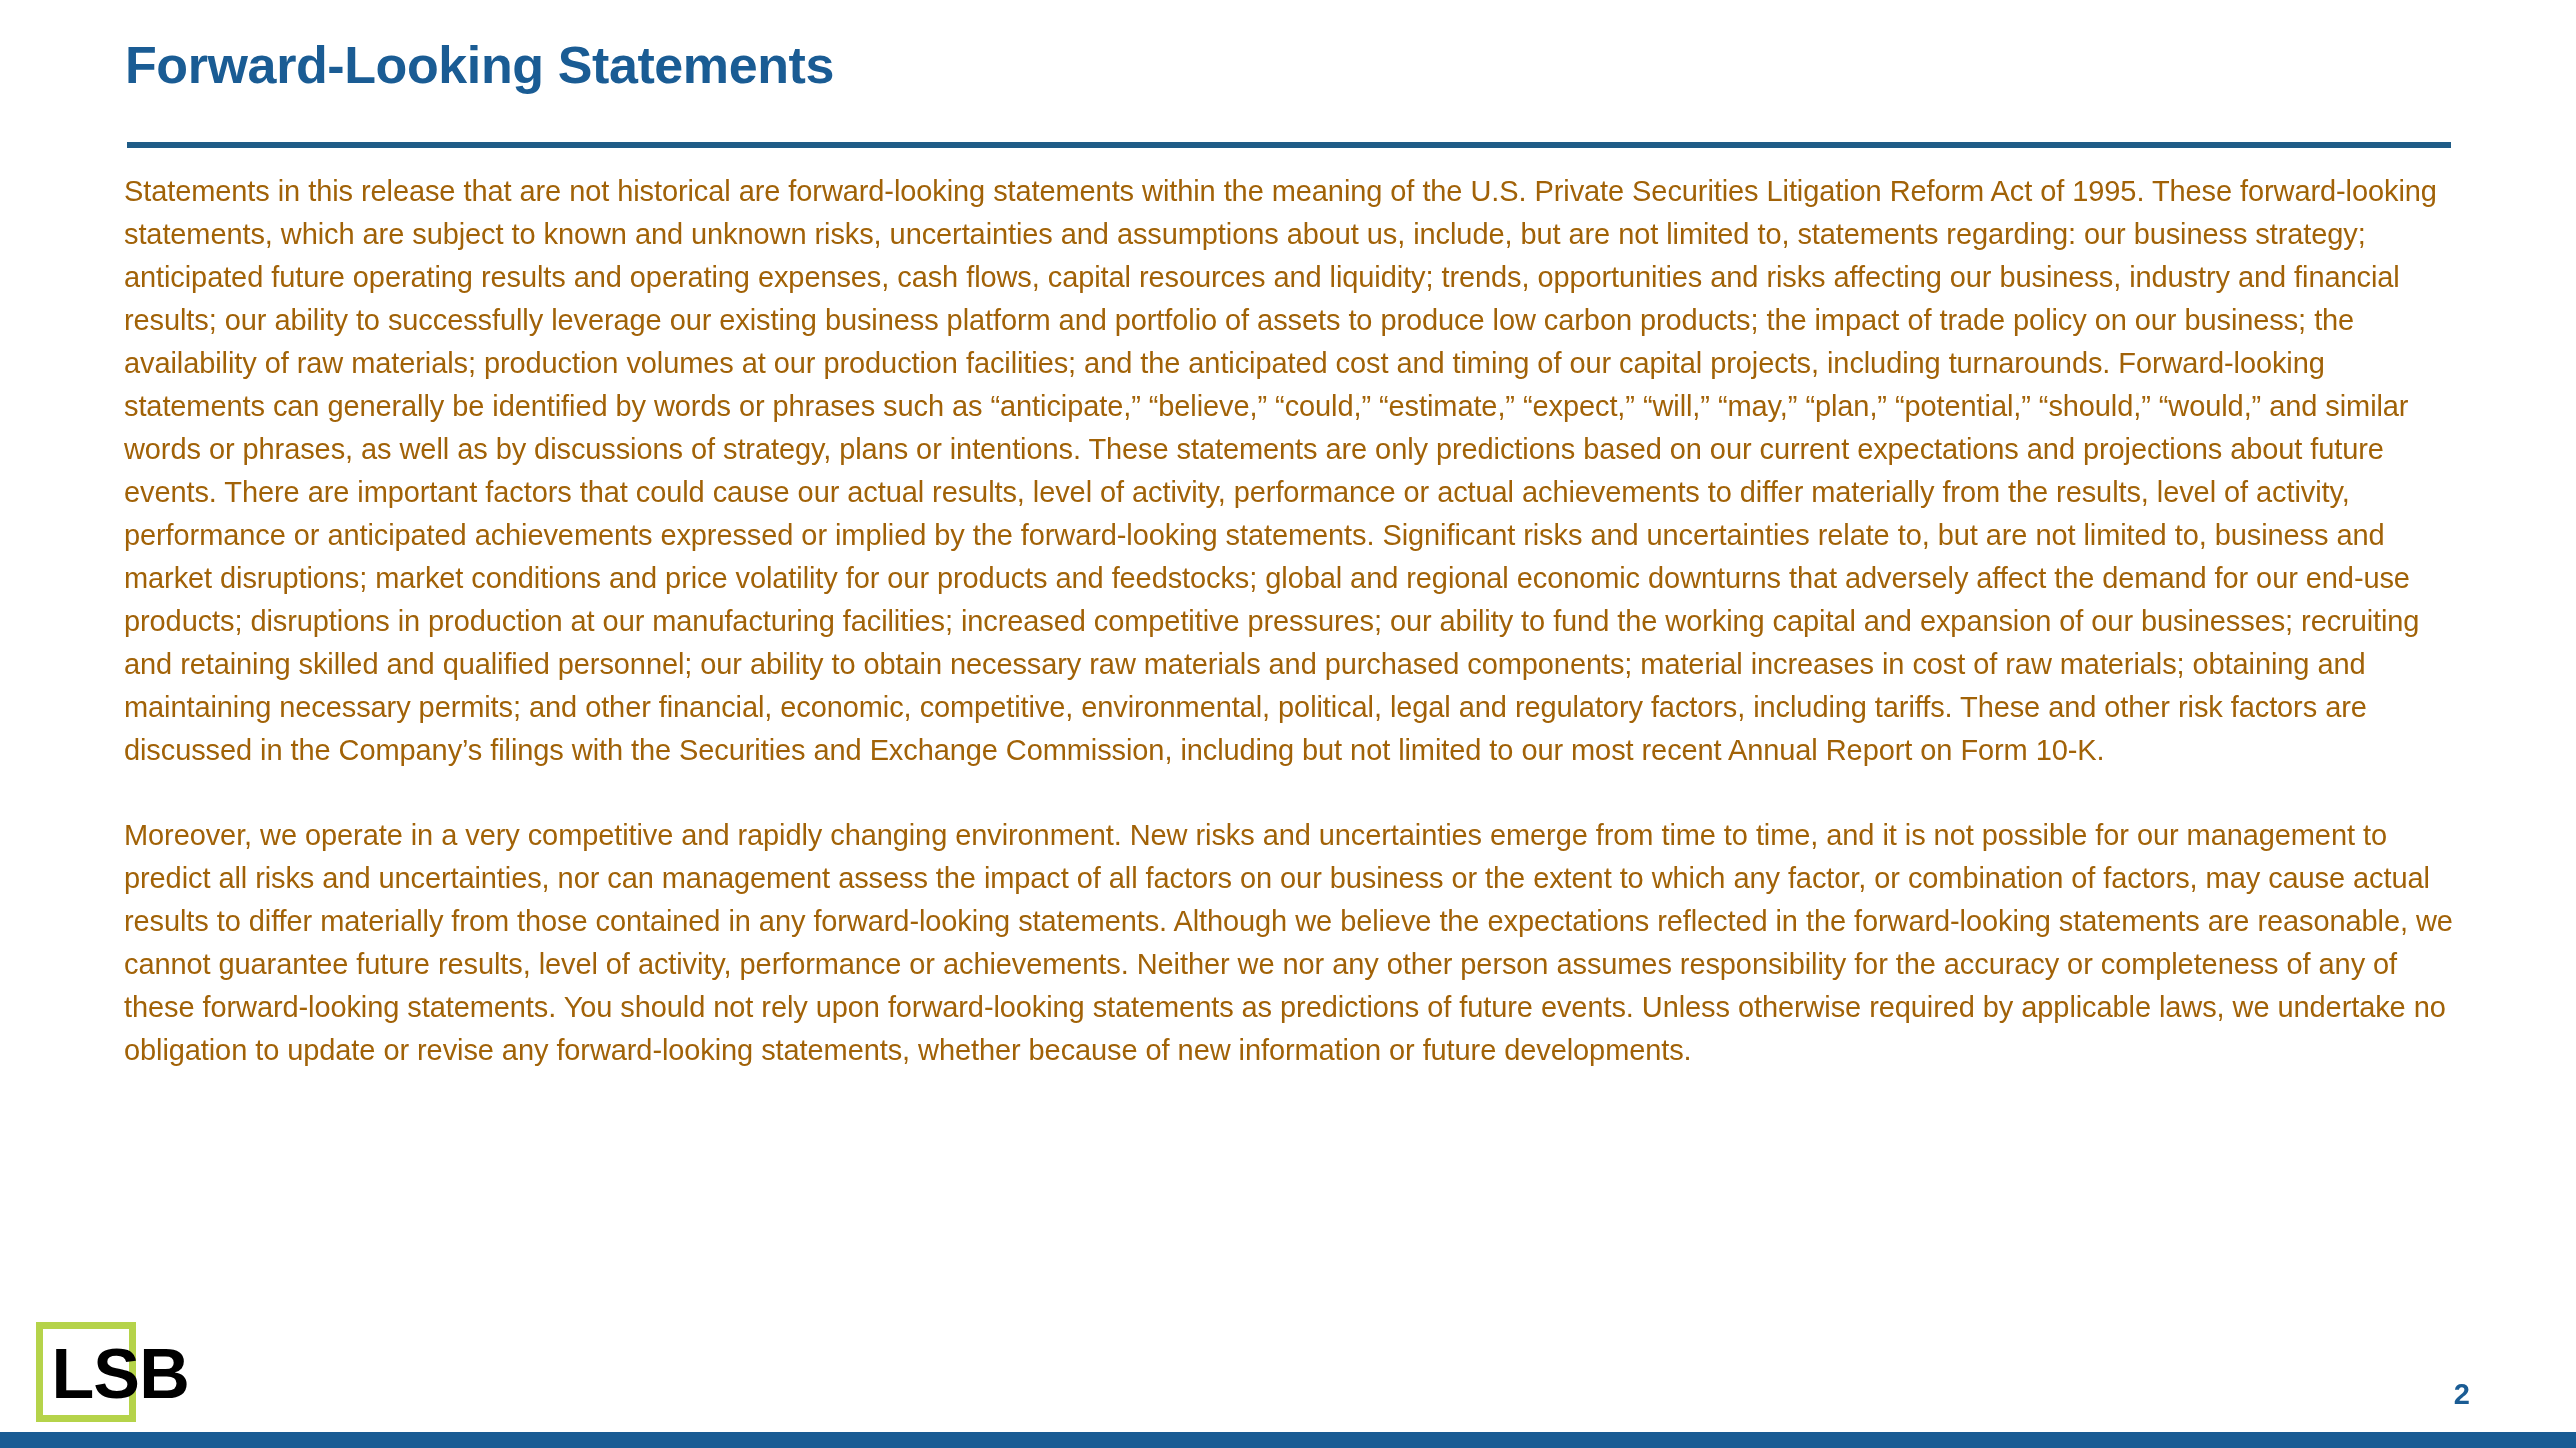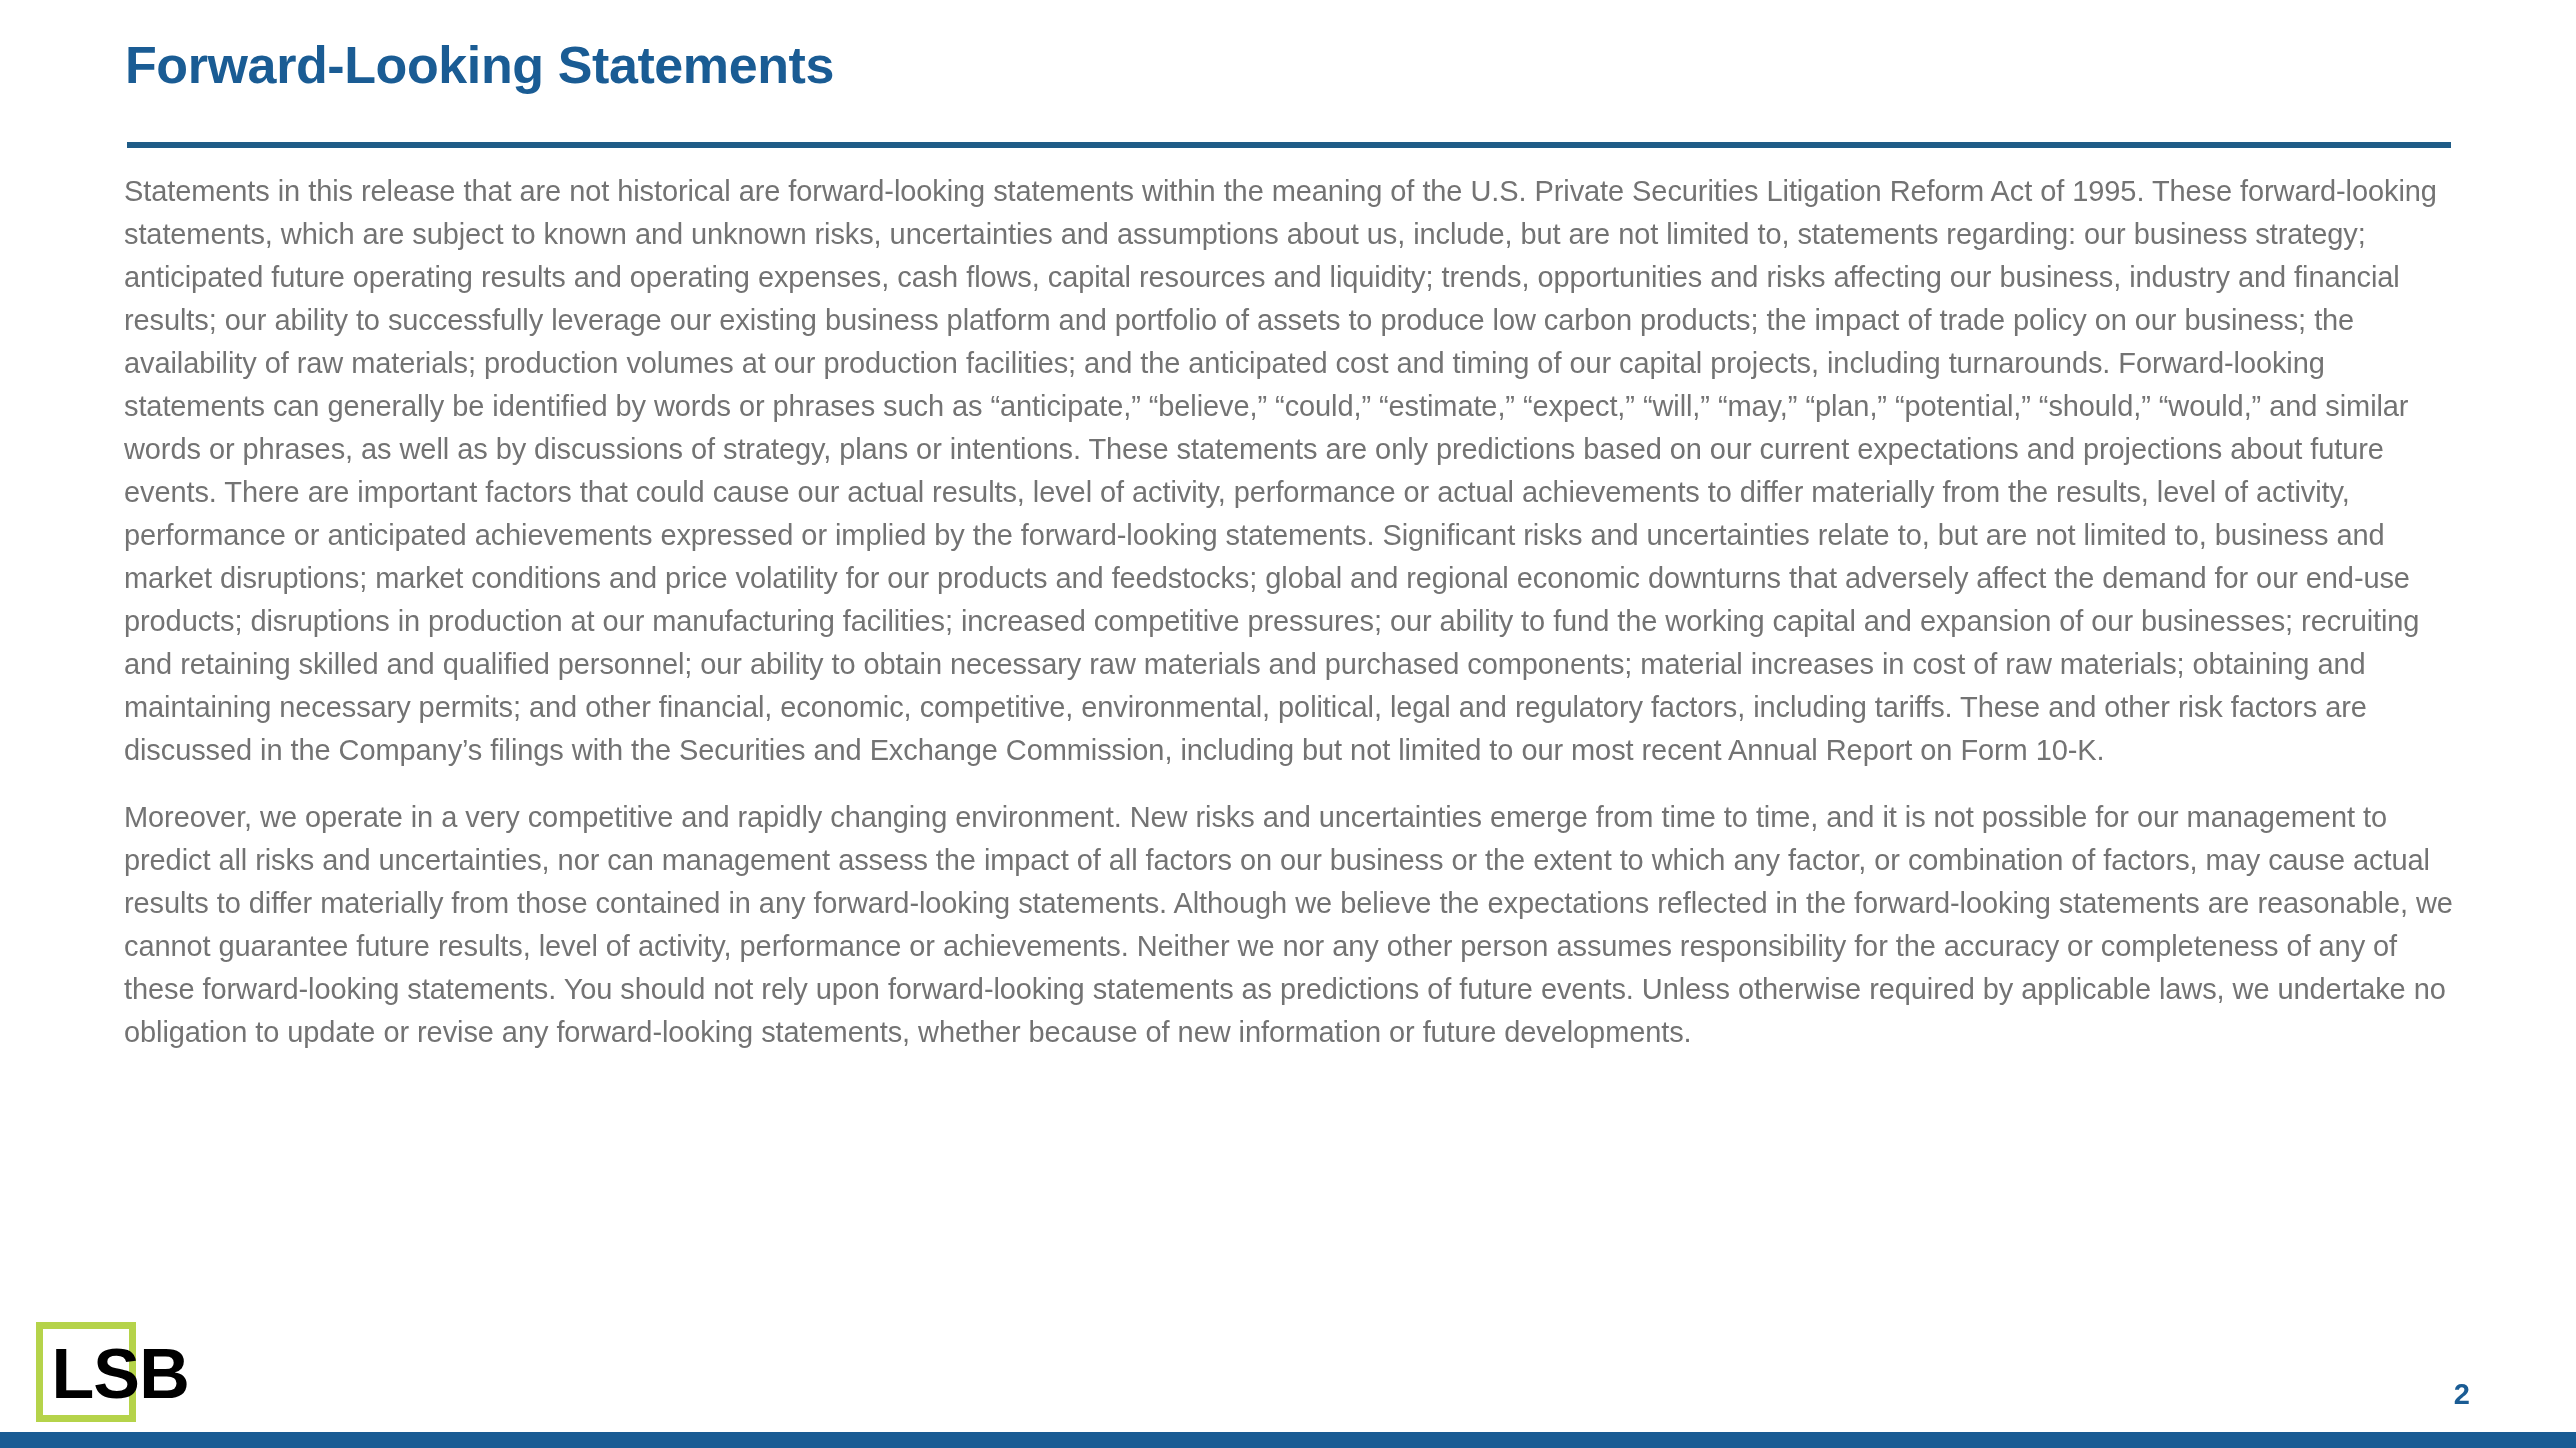--- a/index.html
+++ b/index.html
@@ -44,29 +44,29 @@
 
   
   .body-area {
     position: absolute;
     left: 124px;
     top: 170px;
     width: 2329px;
   }
 
   .para {
-    color: #737373;
+    color: #a16207;
     font-size: 29px;
     line-height: 43px;
     text-align: left;
     word-spacing: 0.1px;
     letter-spacing: -0.1px;
   }
 
-  .para + .para { margin-top: 24px; }
+  .para + .para { margin-top: 42px; }
 
   
   .logo {
     position: absolute;
     left: 36px;
     top: 1322px;
     width: 110px;
     height: 101px;
   }
   .logo-box {

